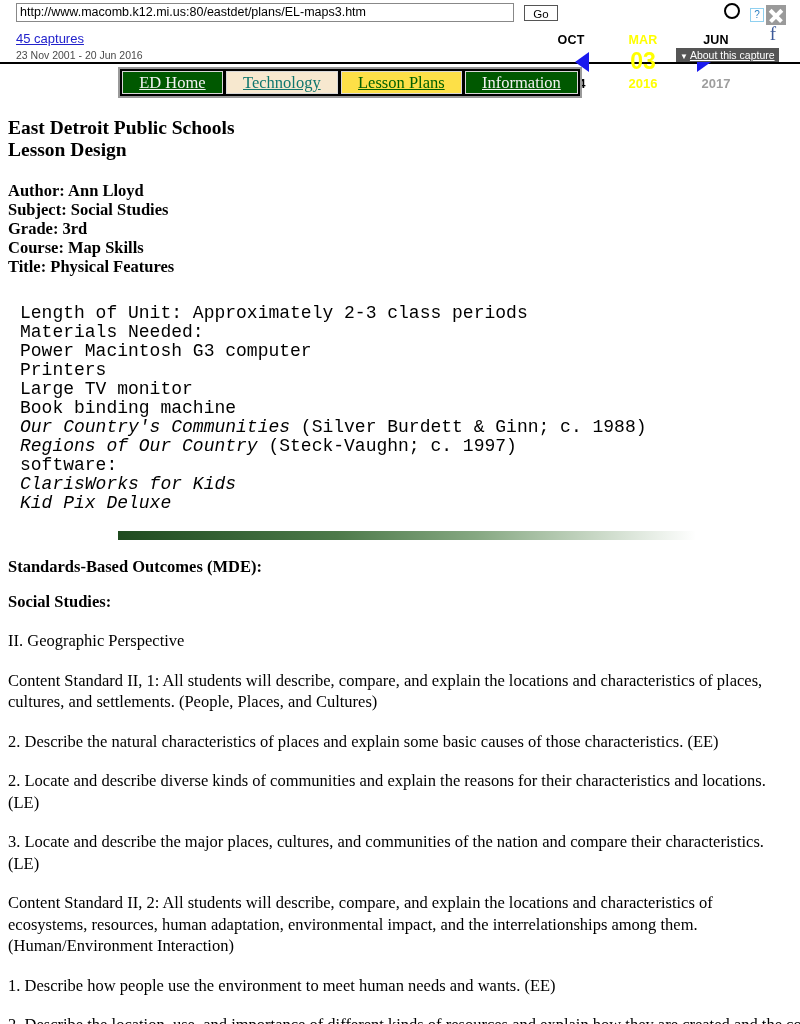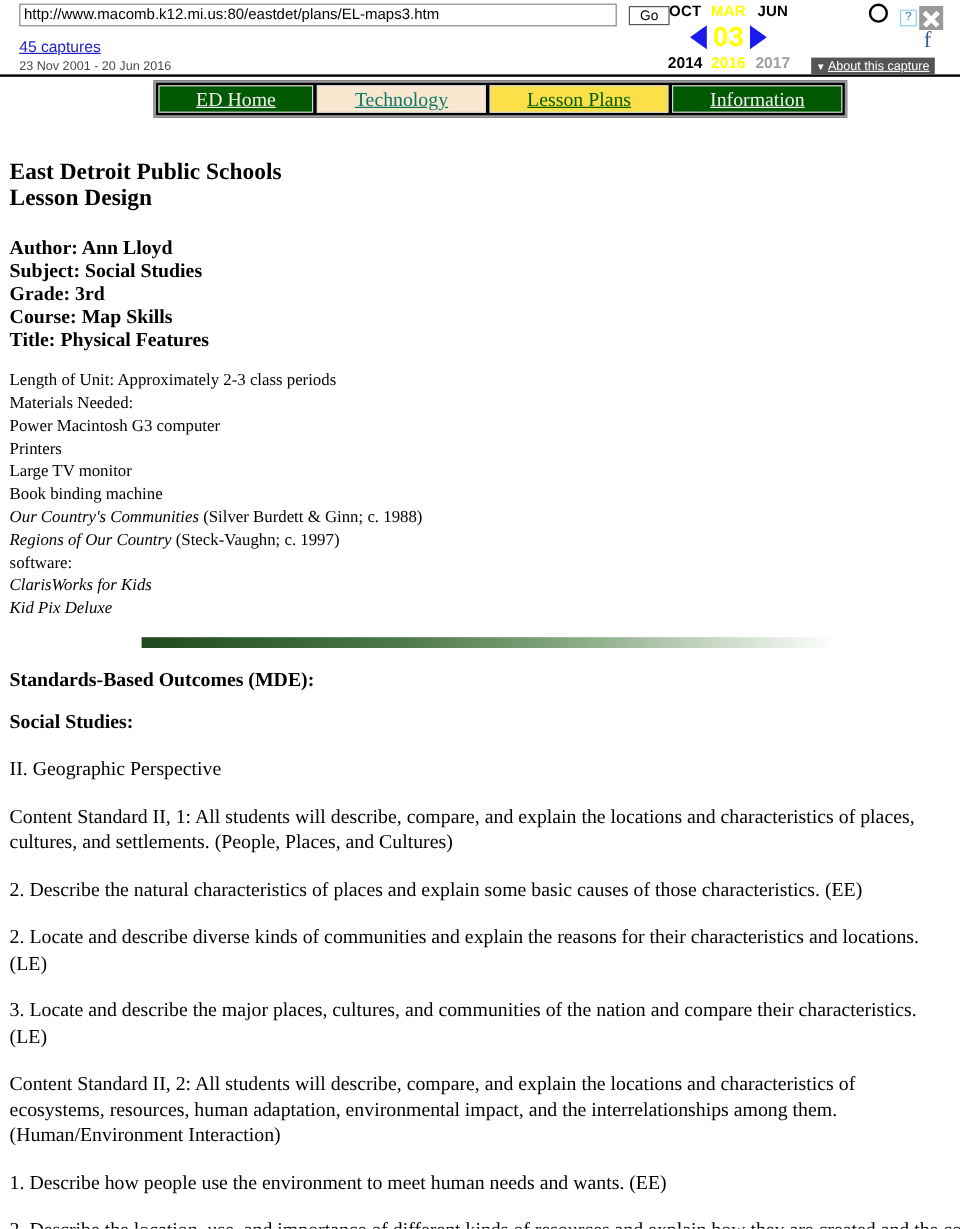--- a/index.html
+++ b/index.html
@@ -81,22 +81,23 @@
     color: #4a4a4a;
     white-space: nowrap;
   }
 
   
   #date-nav {
     position: absolute;
     left: 552px; top: 0px;
     height: 62px;
     display: flex;
-    align-items: flex-start;
-    font-family: "Liberation Sans", "DejaVu Sans", sans-serif;
+    align-items: center;
+    font-family: "Liberation Sans", "DejaVu Sans", sans-serif;
+    gap: 36px;
   }
   .date-col {
     width: 38px;
     position: relative;
     text-align: center;
   }
   .date-col.prev  { width: 38px; }
   .date-col.cur   { width: 34px; background: #000000; }
   .date-col.next  { width: 40px; }
 
@@ -192,22 +193,22 @@
     padding: 0 4px;
     cursor: pointer;
     white-space: nowrap;
   }
   #about-capture .about-label { text-decoration: underline; }
   #about-capture .caret { font-size: 8px; margin-right: 2px; }
 
   
   #site-nav {
     position: absolute;
-    left: 128px; top: 67px;
-    width: 578px;
+    left: 118px; top: 67px;
+    width: 464px;
     height: 31px;
     box-sizing: border-box;
     border: 2px solid #9a9a9a;
     background: #000000;
     display: flex;
     align-items: stretch;
     padding: 2px;
   }
   .nav-btn {
     flex: 1 1 auto;
@@ -225,44 +226,45 @@
   .nav-btn:last-child { margin-right: 0; }
   .nav-btn.green  { background: #005800; color: #f2f2f2; }
   .nav-btn.cream  { background: #f7e8cf; color: #0f766e; }
   .nav-btn.gold   { background: #fde047; color: #006000; }
 
   
   #content {
     position: absolute;
     left: 0; top: 98px;
     width: 732px;
-    padding: 16px 8px;
+    padding: 0 8px;
     box-sizing: border-box;
   }
   h1.title-line {
     margin: 0;
     font-size: 19.5px;
     font-weight: bold;
     line-height: 22px;
   }
   h1.title-line.first { padding-top: 19px; }
 
   .meta-block {
     margin: 0;
     padding-top: 20px;
     font-size: 16.5px;
     font-weight: bold;
     line-height: 19px;
   }
 
   .materials-block {
-    margin: 0;
+    margin: 12px;
     padding-top: 16px;
-    font-size: 14px;
+    font-size: 18px;
     line-height: 19px;
+    font-family: Liberation Mono, monospace;
   }
   .materials-block i { font-style: italic; }
 
   #divider-bar {
     position: absolute;
     left: 118px; top: 531px;
     width: 578px;
     height: 9px;
     background: linear-gradient(to right, #1f4a1f 0%, #2d5a2d 12%, #4d7a4a 38%, #86a882 62%, #c6d6c3 82%, #ffffff 100%);
   }

